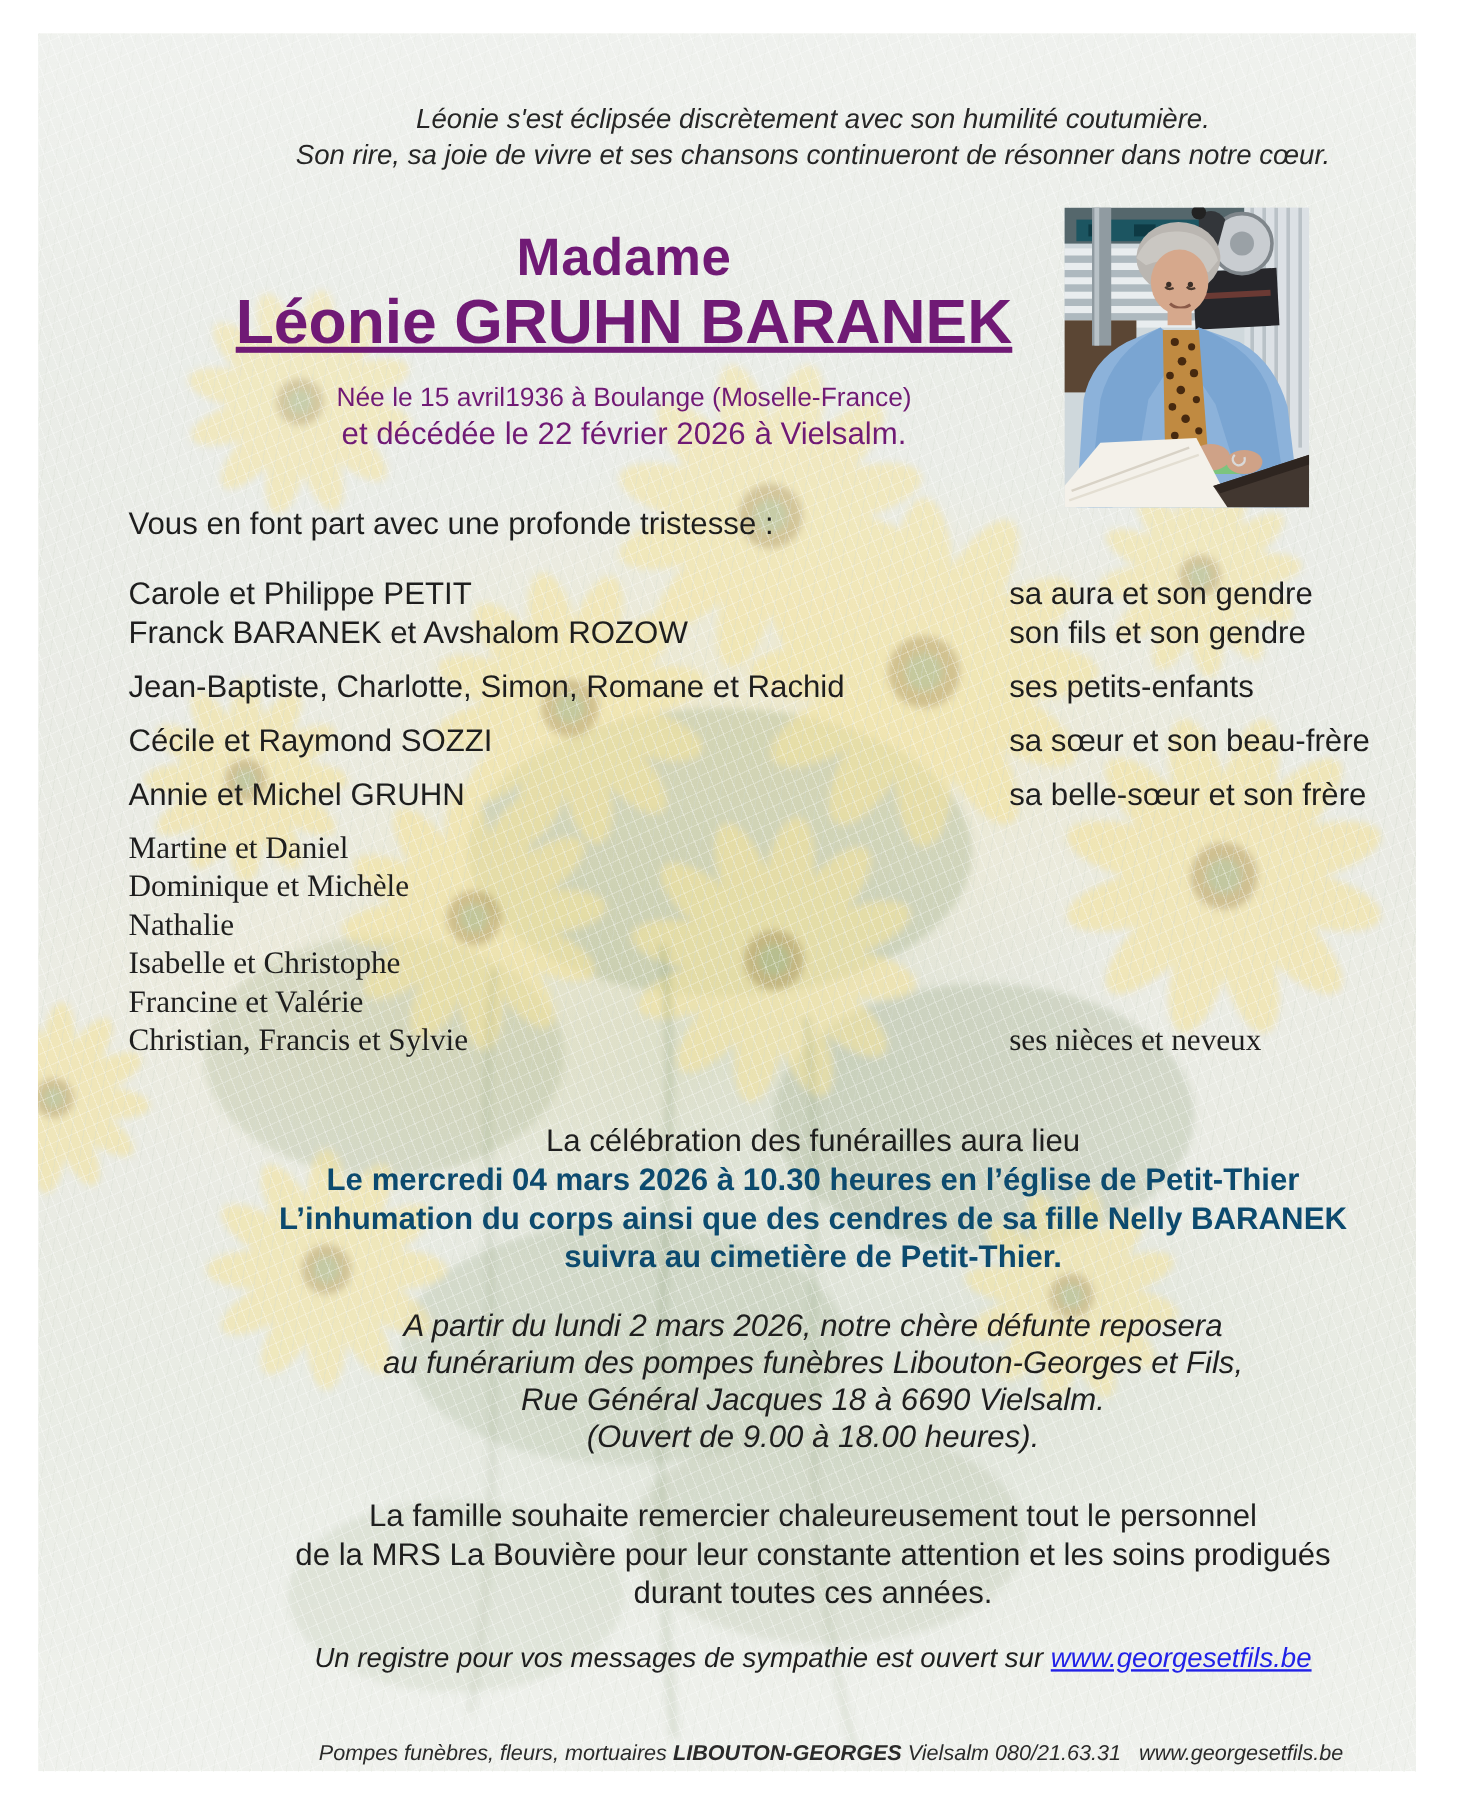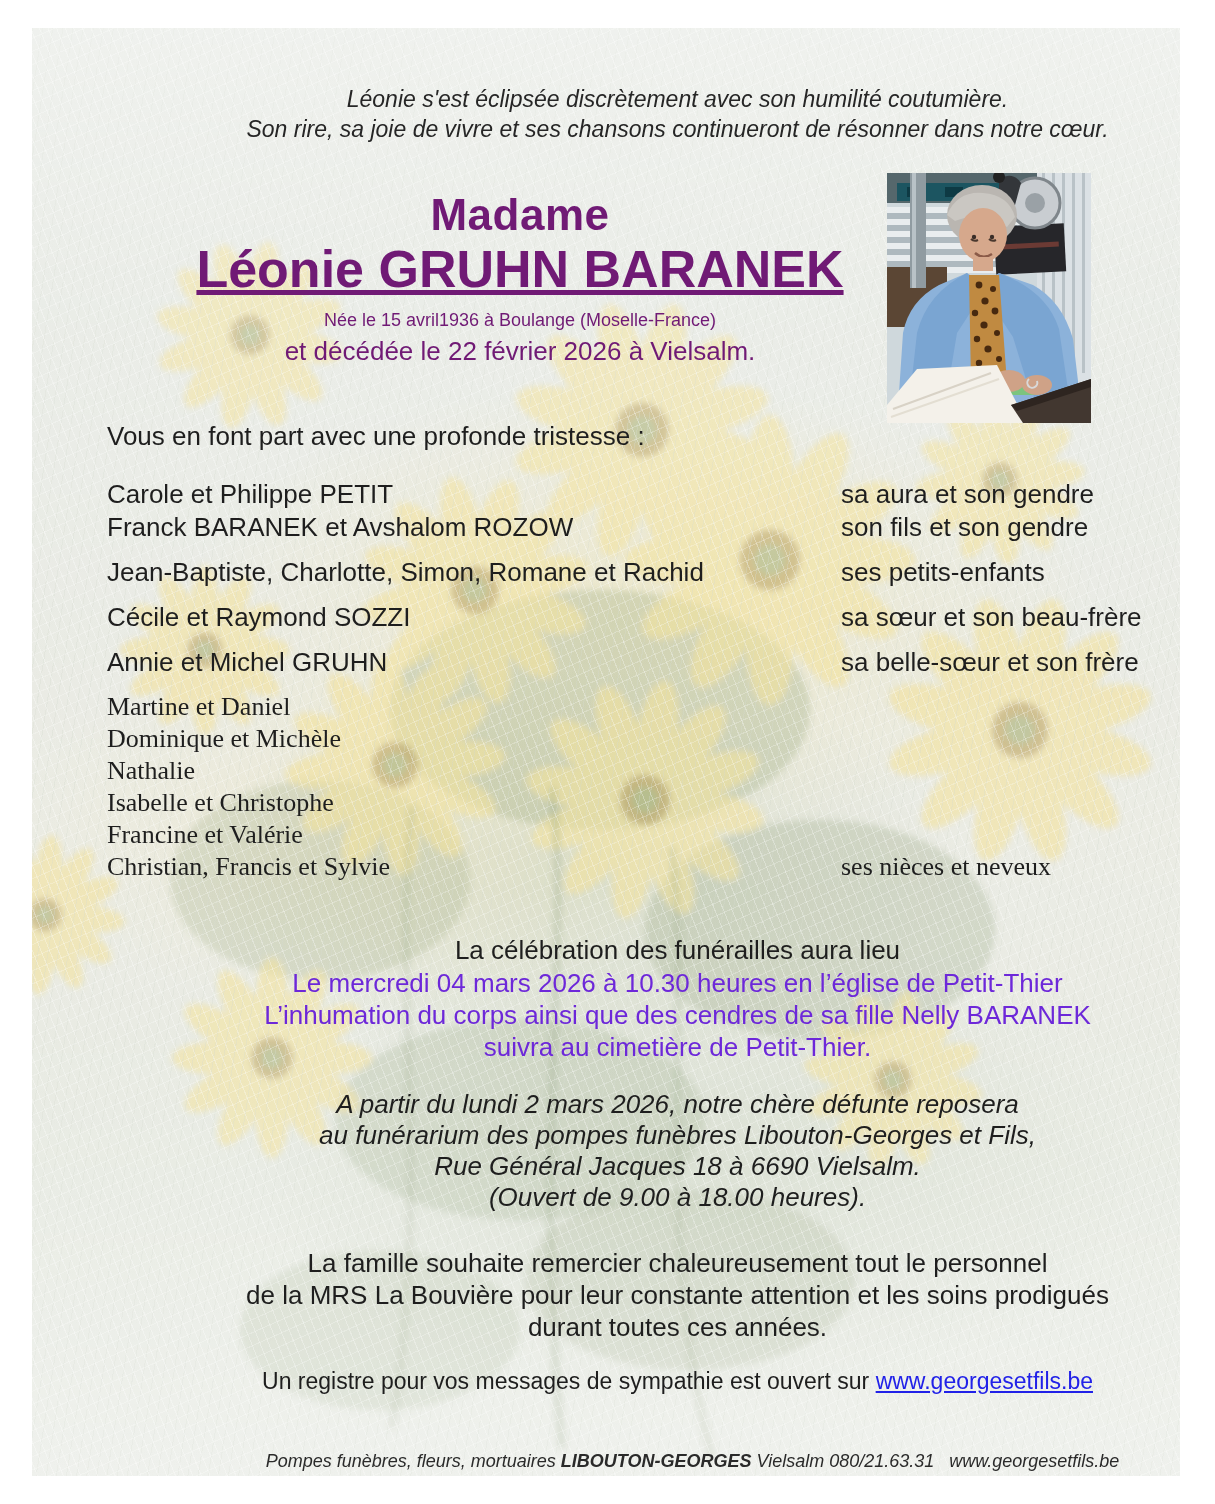--- a/index.html
+++ b/index.html
@@ -20,35 +20,35 @@
         rgba(255,255,255,.16) 45%, rgba(255,255,255,.20) 70%, rgba(255,255,255,.38) 100%),
       repeating-linear-gradient(68deg, rgba(255,255,255,.30) 0 1px, rgba(255,255,255,0) 1px 8px),
       repeating-linear-gradient(-24deg, rgba(255,255,255,.24) 0 1px, rgba(255,255,255,0) 1px 12px),
       repeating-linear-gradient(99deg, rgba(204,211,197,.30) 0 1px, rgba(0,0,0,0) 1px 10px);}
   .content{position:absolute;inset:0;font-size:26px;}
   .center-col{position:absolute;left:140px;width:1075px;text-align:center;}
   .epitaph{top:84px;font-style:italic;font-size:23px;line-height:30px;color:#262626;}
   .heading{position:absolute;left:60px;top:190px;width:920px;text-align:center;color:#701a75;}
   .h-madame{font-weight:bold;font-size:44px;line-height:50px;letter-spacing:.5px;}
   .h-name{font-weight:bold;font-size:52px;line-height:58px;text-decoration:underline;}
-  .h-birth{font-size:18px;line-height:31px;margin-top:7px;}
+  .h-birth{font-size:22px;line-height:31px;margin-top:17px;}
   .h-death{font-size:26px;line-height:31px;}
   .photo{position:absolute;left:887px;top:173px;width:204px;height:250px;}
   .photo svg{display:block;width:100%;height:100%;}
   .intro{position:absolute;left:107px;top:420px;line-height:33px;}
   .family{position:absolute;left:107px;top:478px;width:1070px;}
   .frow{position:relative;line-height:33px;}
   .frow.g{margin-top:12px;}
   .frow.t{line-height:32px;font-family:Liberation Serif, serif;}
   .rel{position:absolute;left:734px;top:0;white-space:nowrap;}
   .ceremony{top:934px;line-height:33px;}
-  .b{font-weight:normal;color:#6d28d9;line-height:32px;}
+  .b{font-weight:bold;color:#0c4a6e;line-height:32px;}
   .repose{top:1089px;line-height:31px;font-style:italic;}
   .thanks{top:1247px;line-height:32px;}
-  .registry{top:1366px;font-size:23px;line-height:30px;}
+  .registry{top:1366px;font-size:23px;line-height:30px;font-style:italic;}
   .registry a{color:#2121e8;text-decoration:underline;cursor:pointer;}
   .footer{top:1430px;font-size:18px;font-style:italic;color:#2a2a2a;white-space:pre-wrap;}
   .brand{font-weight:bold;}
 </style>
 </head>
 <body>
 
 <div class="page">
   <div class="artwork">
     <svg class="bgsvg" viewBox="0 0 1148 1457" aria-hidden="true">

